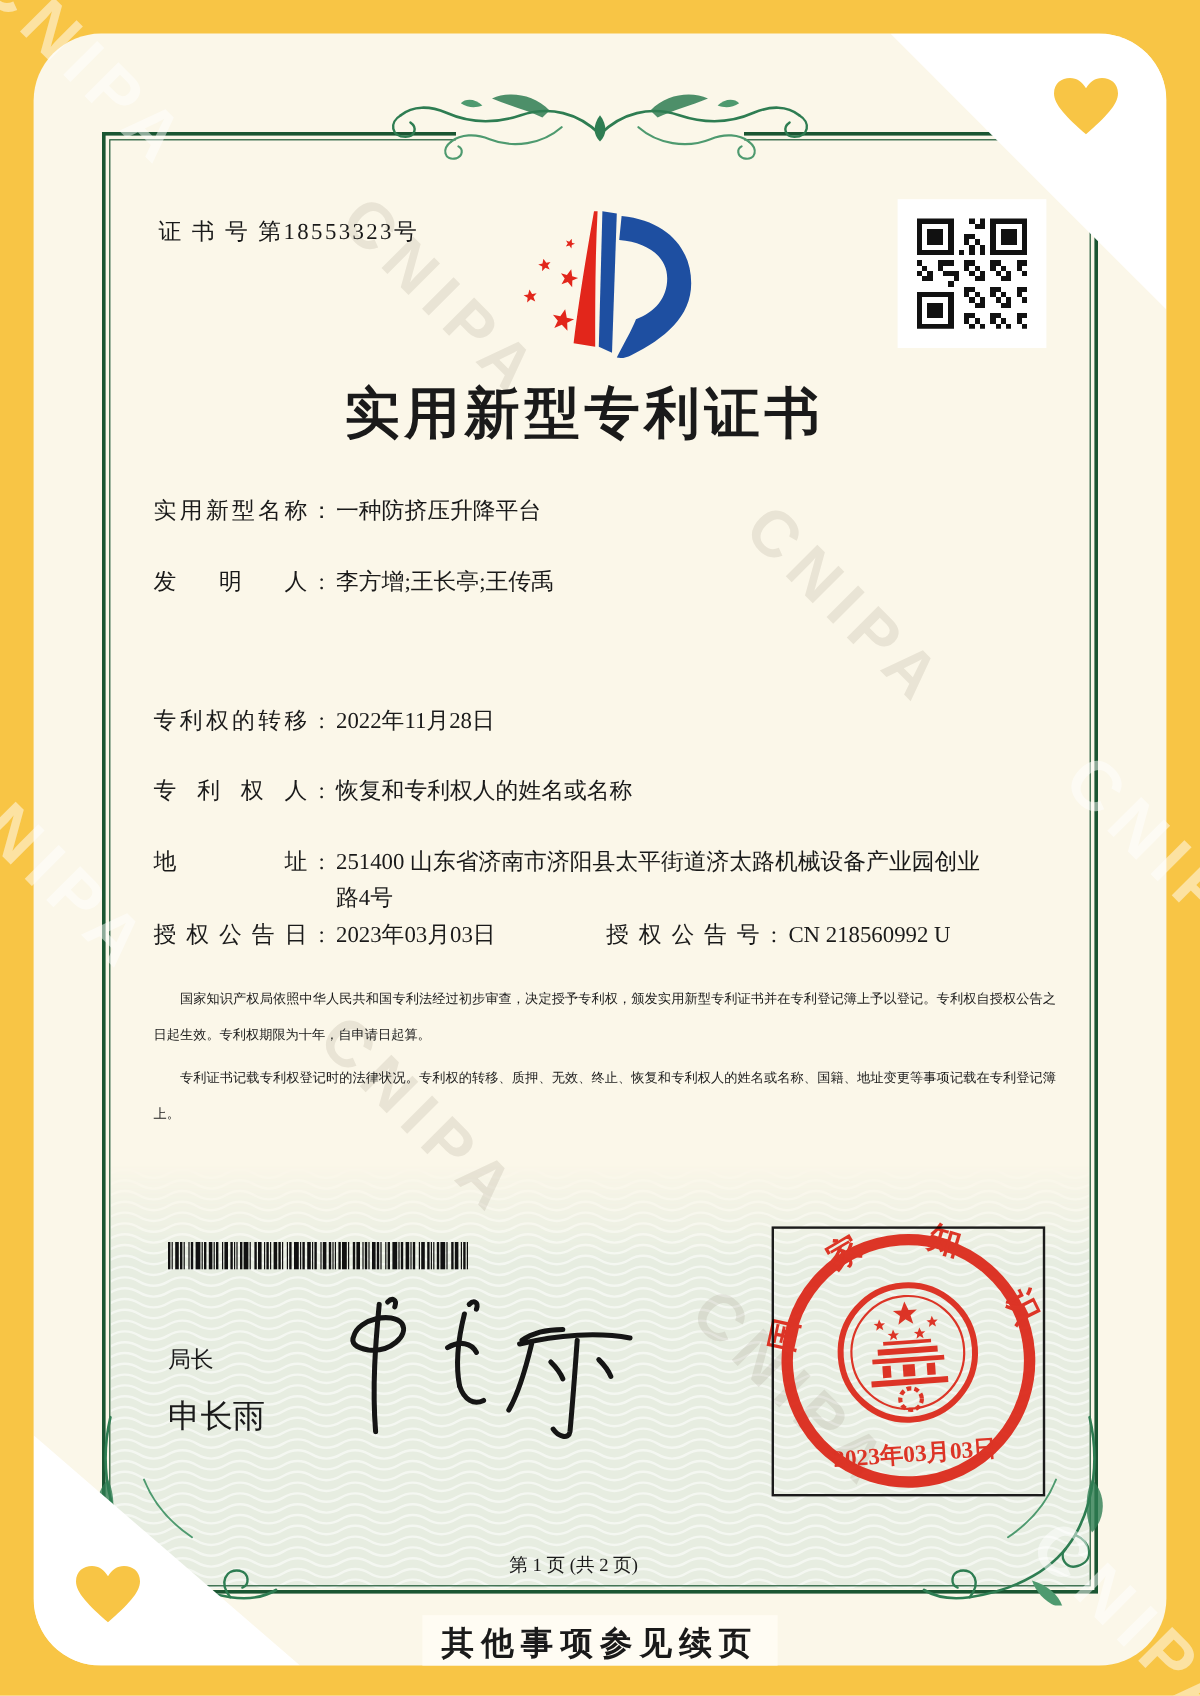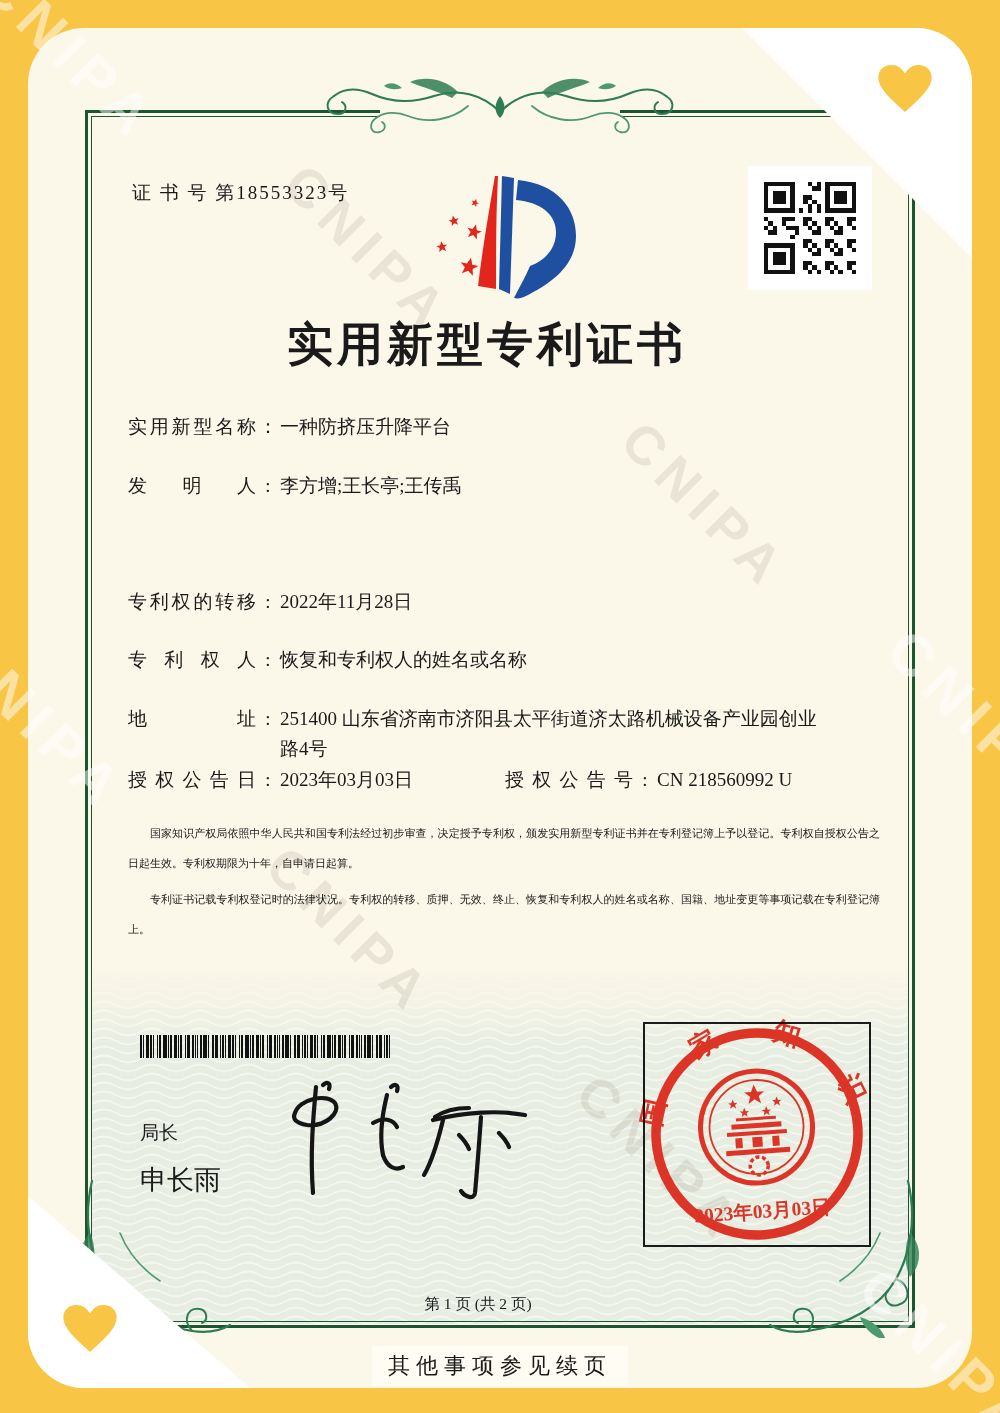--- a/index.html
+++ b/index.html
@@ -56,21 +56,21 @@
   .signer-title{position:absolute;left:112px;top:1092px;font-size:19px;
         font-family:"Liberation Sans","DejaVu Sans",sans-serif;}
   .signer-name{position:absolute;left:112px;top:1134px;font-size:27px;
         font-family:"Liberation Sans","DejaVu Sans",sans-serif;}
   .signature{position:absolute;left:255px;top:1045px;}
   .seal-box{position:absolute;left:615px;top:994px;width:228px;height:225px;
         border:2.5px solid #1b1b1b;box-sizing:border-box;}
   .seal{position:absolute;left:598px;top:975px;opacity:.95;mix-blend-mode:multiply;}
   .page-footer{position:absolute;left:0;right:44px;top:1266px;text-align:center;font-size:15.5px;}
   .continuation{position:absolute;left:50%;transform:translateX(-50%);top:1318px;
-        background:#FFFCF3;padding:5px 16px;font-size:22px;letter-spacing:6px;white-space:nowrap;}
+        background:#FFFCF3;padding:5px 16px;font-size:27px;letter-spacing:6px;white-space:nowrap;font-weight:bold;}
   
   .tri{position:absolute;background:#fff;z-index:6;}
   .tri-tr{right:0;top:0;width:230px;height:230px;clip-path:polygon(0 0,100% 0,100% 100%);}
   .tri-bl{left:0;top:1168px;width:222px;height:192px;clip-path:polygon(0 0,0 100%,100% 100%);}
   .heart{position:absolute;z-index:7;}
   .heart-tr{left:850px;top:37px;}
   .heart-bl{left:35px;top:1277px;}
 </style>
 </head>
 <body>

